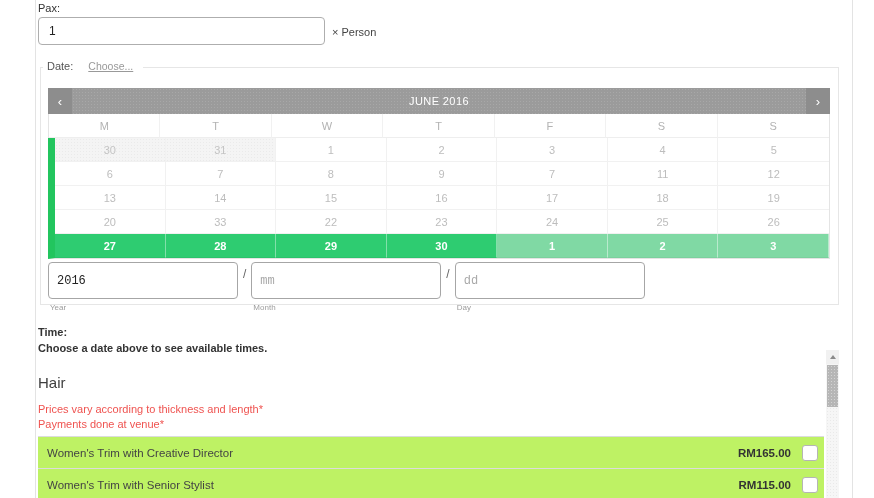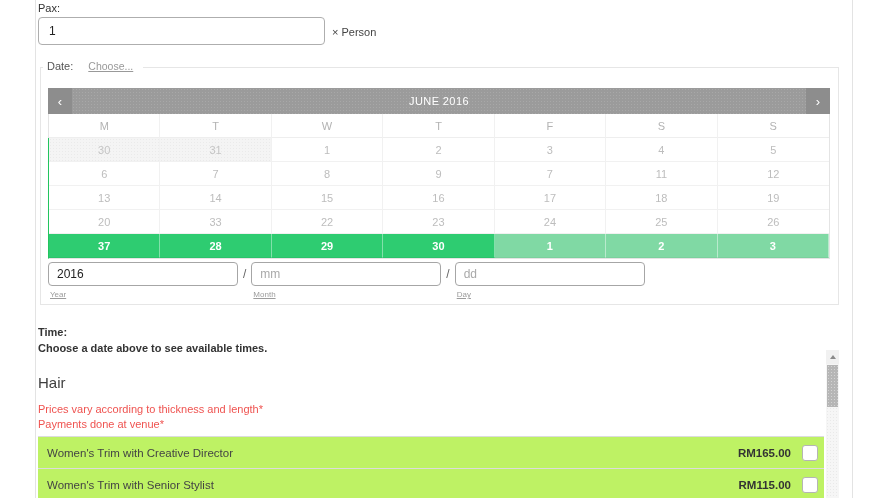--- a/index.html
+++ b/index.html
@@ -31,40 +31,40 @@
   .cal-nav{width:24px;height:26px;background:#8d8d8d;color:#fff;display:flex;align-items:center;
            justify-content:center;font-size:13px;cursor:pointer;user-select:none;}
   .cal-title{flex:1;display:flex;align-items:center;justify-content:center;color:#fff;
              font-size:11px;font-weight:normal;letter-spacing:.4px;}
   .cal-dow{display:grid;grid-template-columns:repeat(7,1fr);height:24px;
            border-left:1px solid #e4e4e4;border-right:1px solid #e4e4e4;}
   .cal-dow div{display:flex;align-items:center;justify-content:center;font-size:11px;color:#b3b3b3;
                border-bottom:1px solid #eee;border-right:1px solid #f1f1f1;}
   .cal-dow div:last-child{border-right:none;}
   .cal-grid{display:grid;grid-template-columns:repeat(7,1fr);grid-auto-rows:24px;
-            border-left:1px solid #22c55e;border-right:1px solid #e4e4e4;border-bottom:1px solid #e4e4e4;}
+            border-left:7px solid #22c55e;border-right:1px solid #e4e4e4;border-bottom:1px solid #e4e4e4;}
   .cal-cell{display:flex;align-items:center;justify-content:center;font-size:11px;color:#bdbdbd;
             border-right:1px solid #f1f1f1;border-bottom:1px solid #f1f1f1;}
   .cal-cell:nth-child(7n){border-right:none;}
   .cal-cell.prev{background-color:#f4f4f4;color:#c4c4c4;
                  background-image:radial-gradient(rgba(0,0,0,.04) .8px,transparent .8px);
                  background-size:3px 3px;}
   .cal-cell.sel{background:var(--sel-green,#2ecc71);color:#fff;font-weight:bold;
                 border-right:1px solid rgba(255,255,255,.4);border-bottom:1px solid rgba(0,0,0,.05);}
   .cal-cell.selnext{background:var(--sel-green-light,#80d9a4);color:#fff;font-weight:bold;
                 border-right:1px solid rgba(255,255,255,.45);border-bottom:1px solid rgba(0,0,0,.04);}
 
   
   .date-inputs{position:absolute;left:7px;top:194px;display:flex;align-items:flex-start;}
   .di-group{display:flex;flex-direction:column;}
-  .di-group input{width:190px;height:24px;box-sizing:border-box;border:1px solid #a6a6a6;
+  .di-group input{width:190px;height:37px;box-sizing:border-box;border:1px solid #a6a6a6;
                   border-radius:4px;padding:0 8px;font-size:12px;color:#222;outline:none;
-                  font-family:Liberation Sans, sans-serif;}
+                  font-family:Liberation Mono, monospace;}
   .di-group input::placeholder{color:#a9a9a9;}
-  .di-label{margin:4px 0 13px 2px;font-size:8px;color:#9c9c9c;text-decoration:underline;}
+  .di-label{margin:4px 0 13px 2px;font-size:8px;color:#9c9c9c;}
   .di-slash{margin:5px 5px 0 5px;font-size:12px;color:#666;}
 
   
   .time-block{position:absolute;left:38px;top:324px;font-size:11px;color:#333;line-height:16px;font-weight:bold;}
 
   
   .services{position:absolute;left:38px;top:350px;width:786px;height:148px;overflow:hidden;}
   .svc-title{position:absolute;top:24px;left:0;font-size:15px;color:#3e3e3e;}
   .svc-notes{position:absolute;top:52px;left:0;font-size:11px;color:var(--note-red,#ef5350);line-height:15px;}
   .svc-rows{position:absolute;top:86px;left:0;right:0;}
@@ -144,21 +144,21 @@
           <div class="cal-cell cur">17</div>
           <div class="cal-cell cur">18</div>
           <div class="cal-cell cur">19</div>
           <div class="cal-cell cur">20</div>
           <div class="cal-cell cur">33</div>
           <div class="cal-cell cur">22</div>
           <div class="cal-cell cur">23</div>
           <div class="cal-cell cur">24</div>
           <div class="cal-cell cur">25</div>
           <div class="cal-cell cur">26</div>
-          <div class="cal-cell sel">37</div>
+          <div class="cal-cell sel">27</div>
           <div class="cal-cell sel">28</div>
           <div class="cal-cell sel">29</div>
           <div class="cal-cell sel">30</div>
           <div class="cal-cell selnext">1</div>
           <div class="cal-cell selnext">2</div>
           <div class="cal-cell selnext">3</div>
         </div>
     </div>
 
     <div class="date-inputs">

